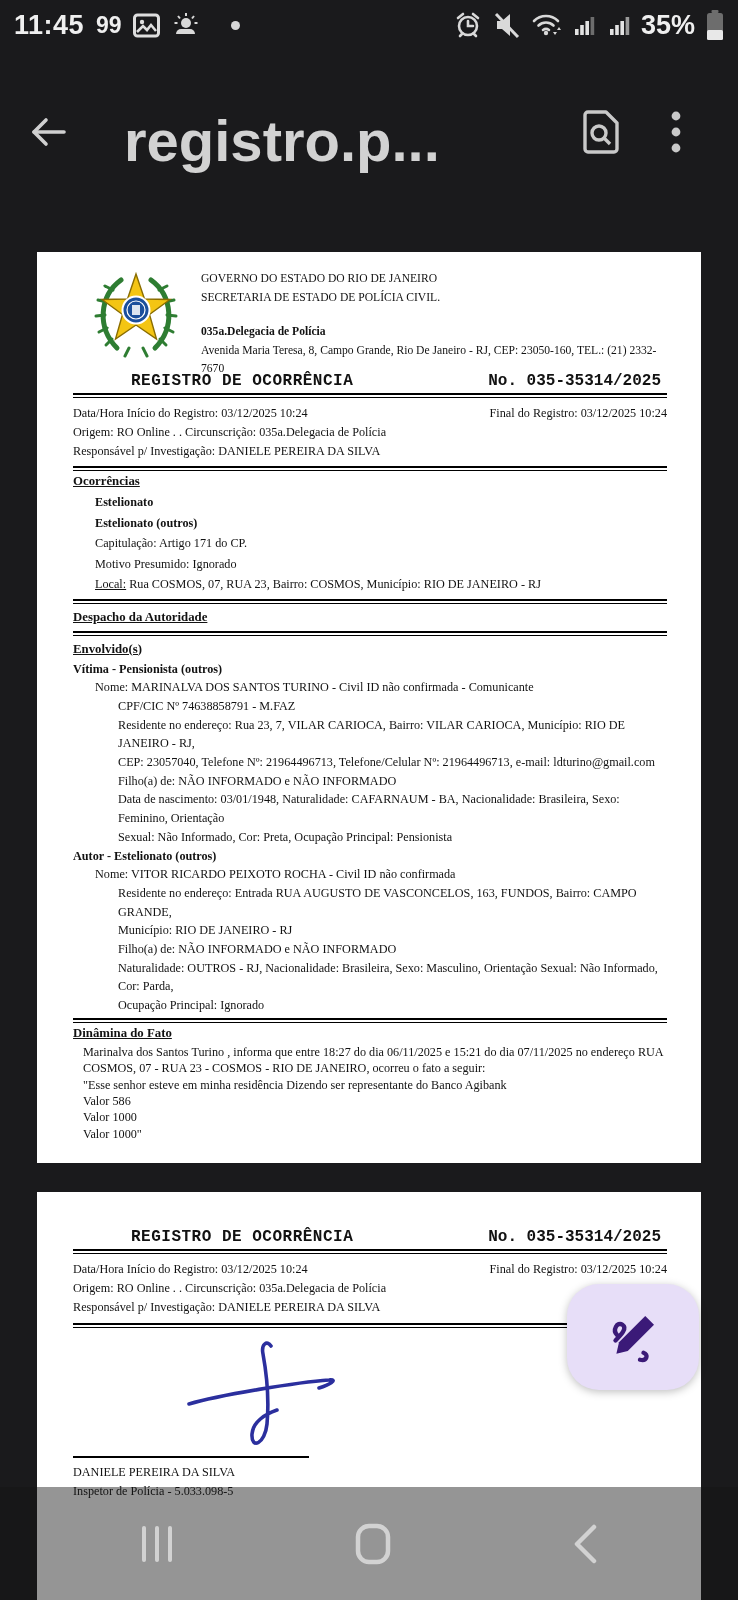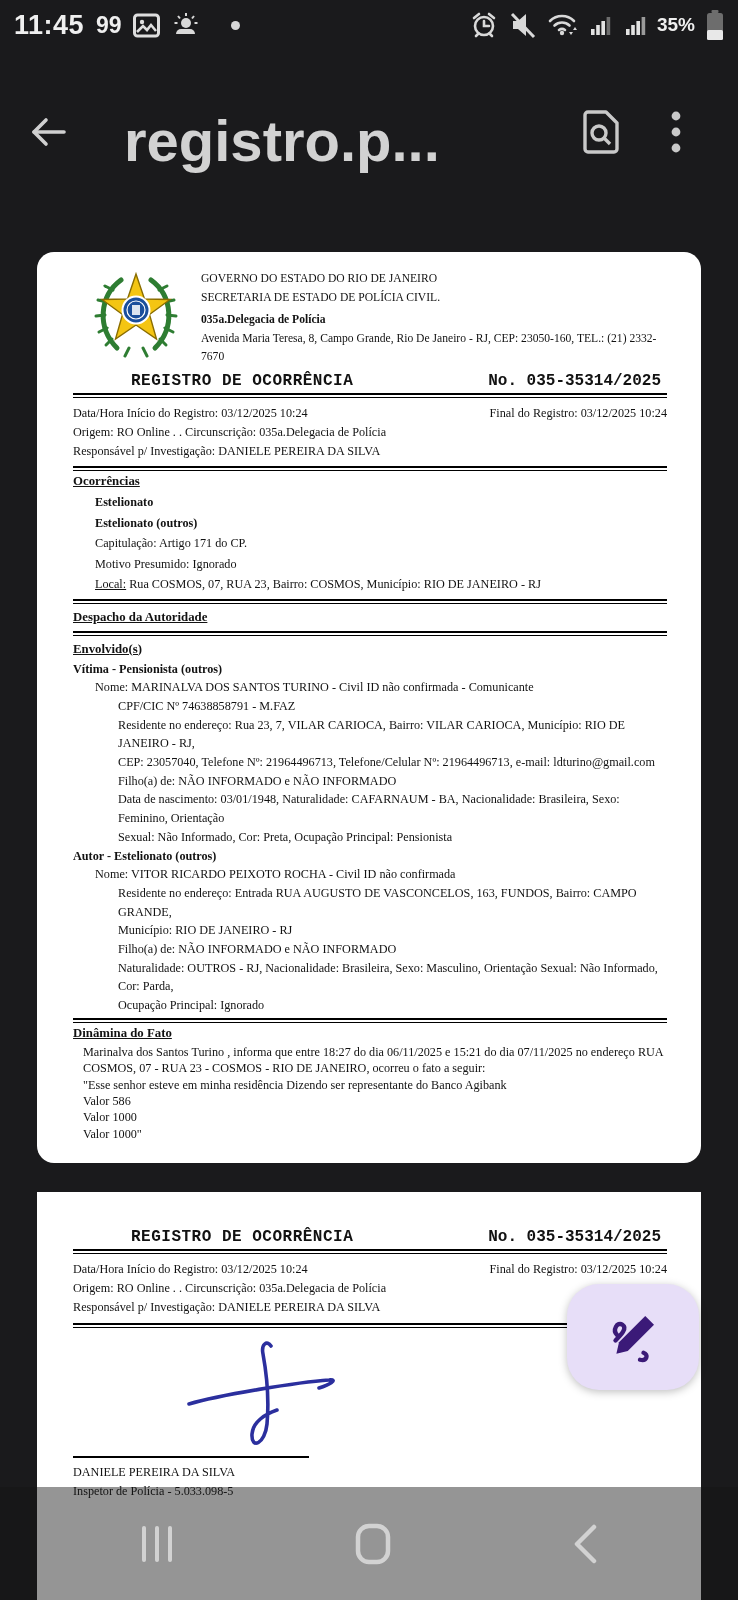--- a/index.html
+++ b/index.html
@@ -9,39 +9,39 @@
 
   
   .status-bar { position:absolute; top:0; left:0; width:738px; height:50px;
     display:flex; align-items:center; justify-content:space-between;
     padding:0 14px; color:#efefef; }
   .sb-left, .sb-right { display:flex; align-items:center; }
   .sb-time { font-size:27px; font-weight:bold; letter-spacing:.5px; }
   .sb-count { font-size:23px; font-weight:bold; margin-left:12px; }
   .sb-ic { margin-left:11px; display:flex; align-items:center; }
   .sb-dot { width:9px; height:9px; border-radius:50%; background:#d6d6d6; margin-left:30px; }
-  .sb-batt-txt { font-size:19px; font-weight:bold; margin-left:8px; }
+  .sb-batt-txt { font-size:27px; font-weight:bold; margin-left:8px; }
 
   
   .app-header { position:absolute; top:62px; left:0; width:722px; height:140px;
     display:flex; align-items:center; padding:0 26px; }
   .hdr-title { color:#d2d2d2; font-size:58px; font-weight:bold; letter-spacing:0;
     margin-left:52px; flex:1; white-space:nowrap; overflow:hidden; transform:translateY(8px); }
   .hdr-btn { display:flex; align-items:center; justify-content:center; }
 
   
   .page { position:absolute; left:37px; width:664px; background:#fff;
     color:#121212; font-family:"Liberation Serif", serif; overflow:hidden; }
-  .page1 { top:252px; height:911px; padding:14px 34px 0 36px;border-radius:17px; }
+  .page1 { top:252px; height:911px; padding:14px 34px 0 36px; }
   .page2 { top:1192px; height:408px; padding:18px 34px 0 36px; }
 
   .letterhead { position:relative; height:94px; }
   .crest { position:absolute; left:18px; top:2px; }
   .lh-text { margin-left:128px; font-size:11.6px; line-height:18.5px; padding-top:4px; }
-  .lh-station { font-weight:bold; margin-top:4px; }
+  .lh-station { font-weight:bold; margin-top:16px; }
 
   .title-row { display:flex; align-items:flex-end; margin-top:12px;
     font-family:"Liberation Mono", monospace; font-weight:bold; }
   .title-main { font-size:16px; letter-spacing:.5px; margin-left:58px; }
   .title-no { font-size:16px; margin-left:auto; margin-right:6px; }
   .rule-double { border-top:2px solid #000; border-bottom:1px solid #000; height:5px; margin-top:3px; }
 
   .doc { font-size:12.2px; }
   .row { line-height:19px; }
   .row-split { display:flex; justify-content:space-between; line-height:19px; }

